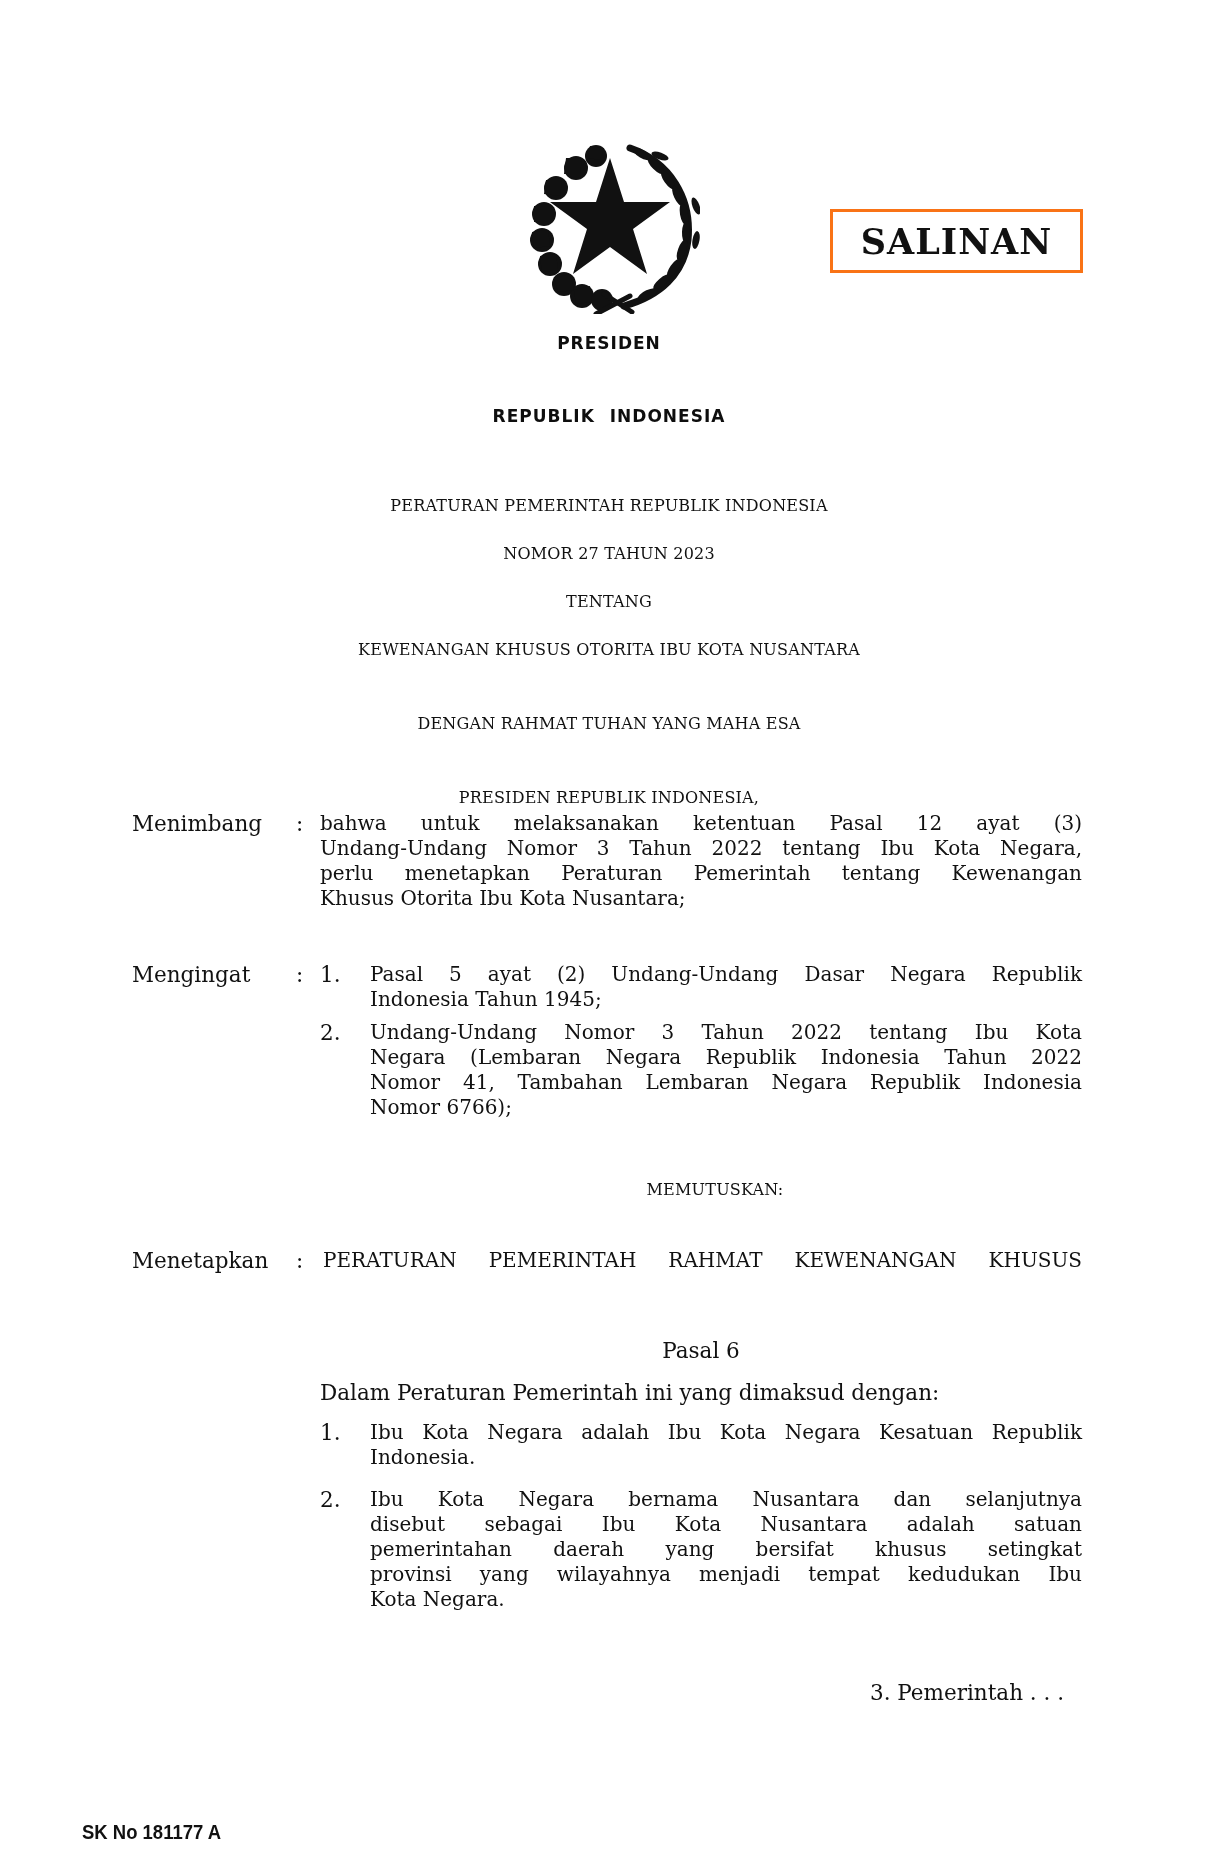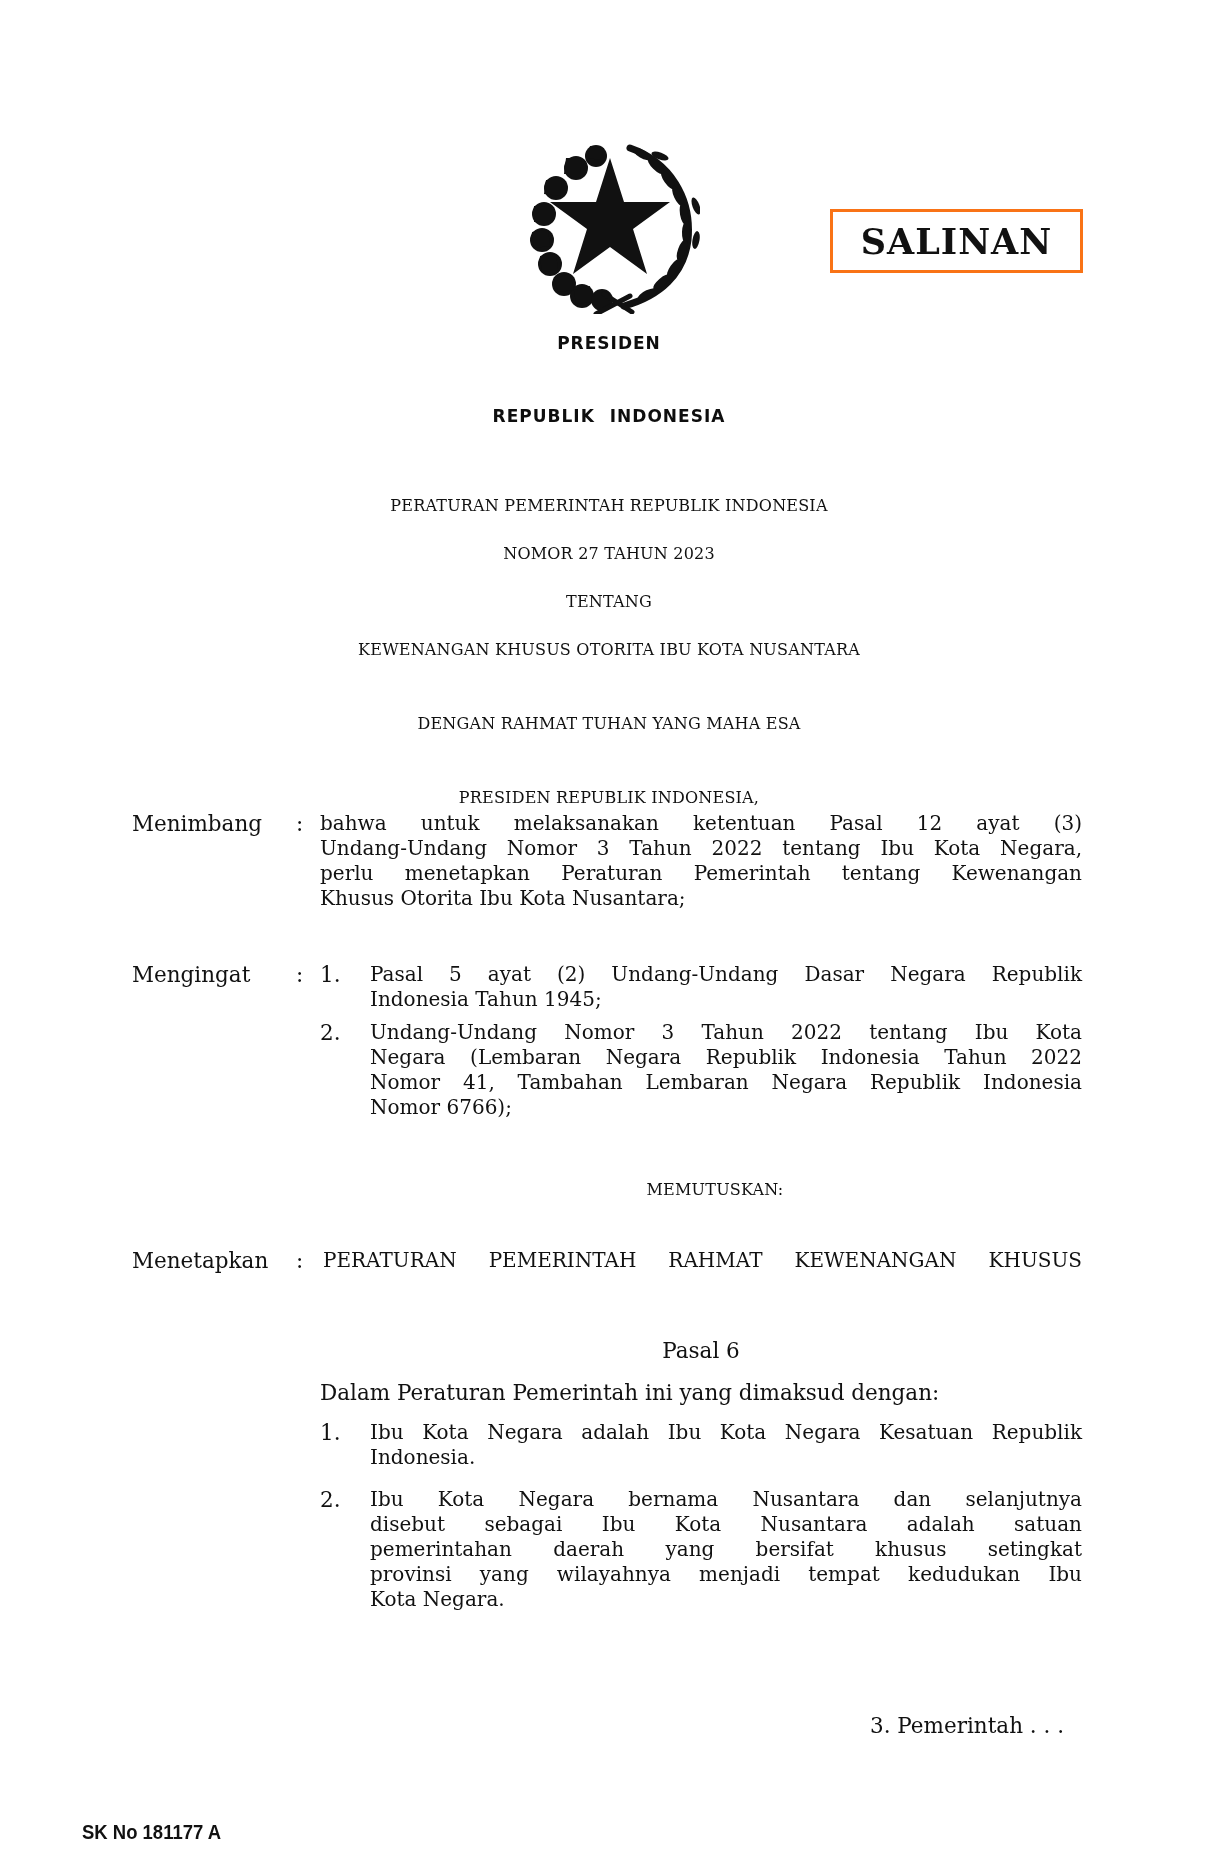--- a/index.html
+++ b/index.html
@@ -134,14 +134,14 @@
 
 <div class="abs serif num" style="left:320px; top:1487px;">2.</div>
 <div class="abs serif body-text" style="left:370px; top:1487px; width:712px;">
   <p class="just">Ibu Kota Negara bernama Nusantara dan selanjutnya</p>
   <p class="just">disebut sebagai Ibu Kota Nusantara adalah satuan</p>
   <p class="just">pemerintahan daerah yang bersifat khusus setingkat</p>
   <p class="just">provinsi yang wilayahnya menjadi tempat kedudukan Ibu</p>
   <p class="lastline">Kota Negara.</p>
 </div>
 
-<div class="abs serif" style="left:870px; top:1680px; font-size:21.5px;margin-top:33px;">3. Pemerintah . . .</div>
+<div class="abs serif" style="left:870px; top:1680px; font-size:21.5px;">3. Pemerintah . . .</div>
 <div class="abs" style="left:82px; top:1820px; font-family:'Liberation Sans', sans-serif; font-weight:bold; font-size:21px; transform:scaleX(0.88); transform-origin:left top;">SK No 181177 A</div>
 
 </body></html>

